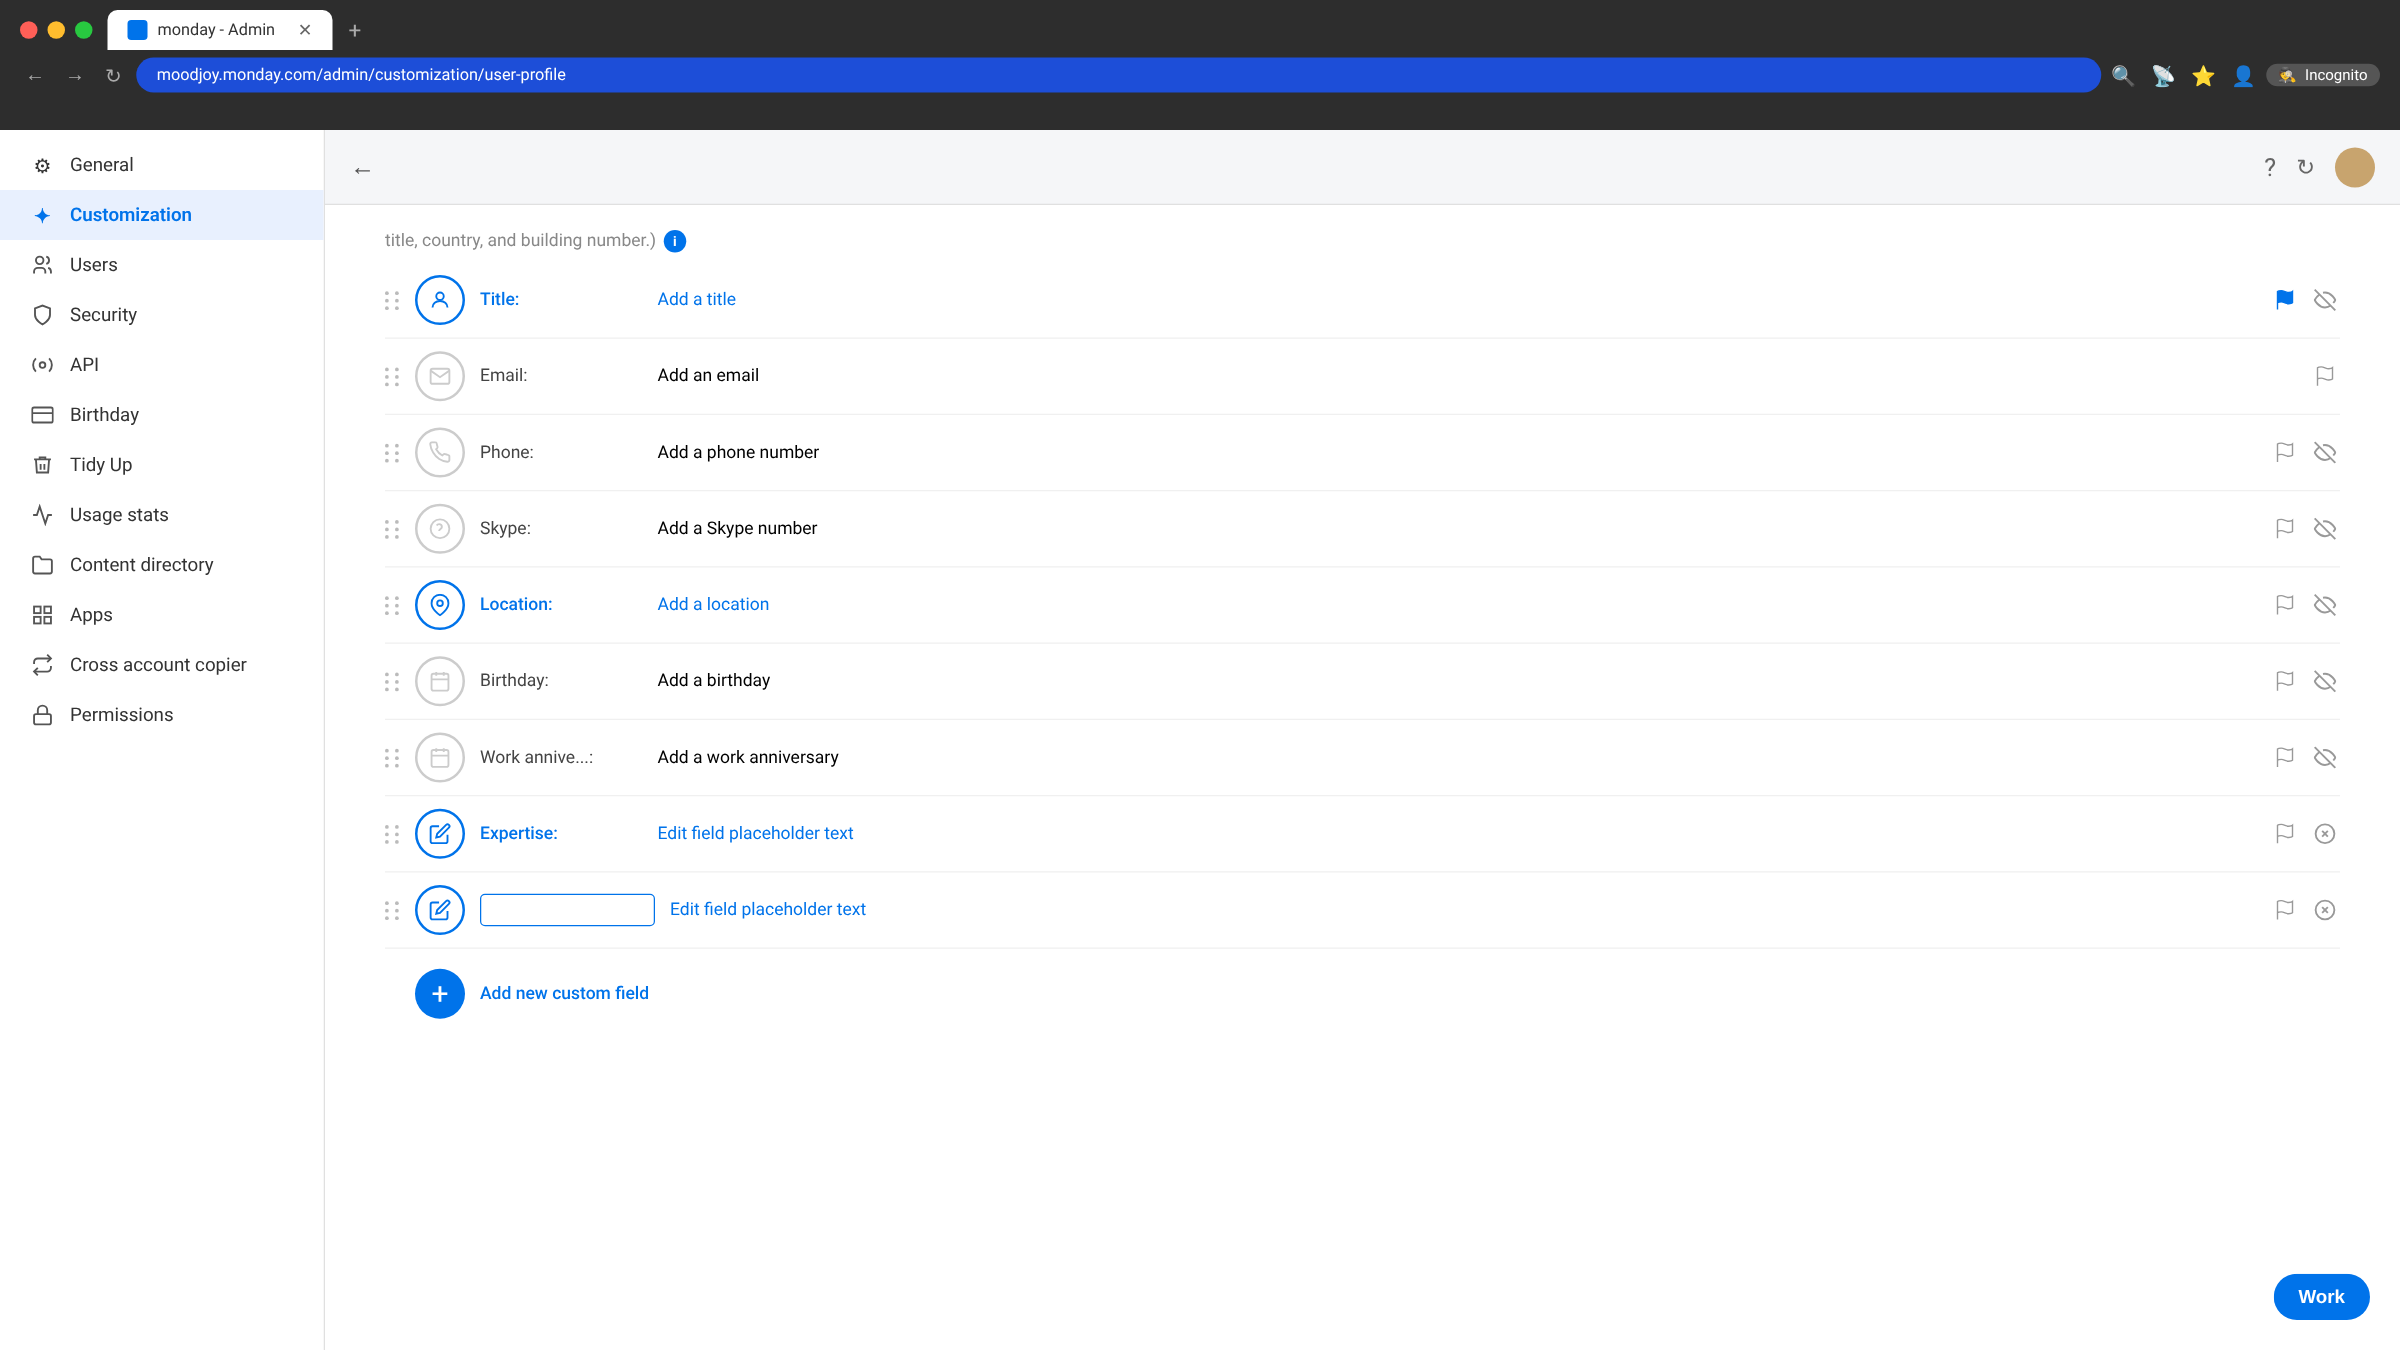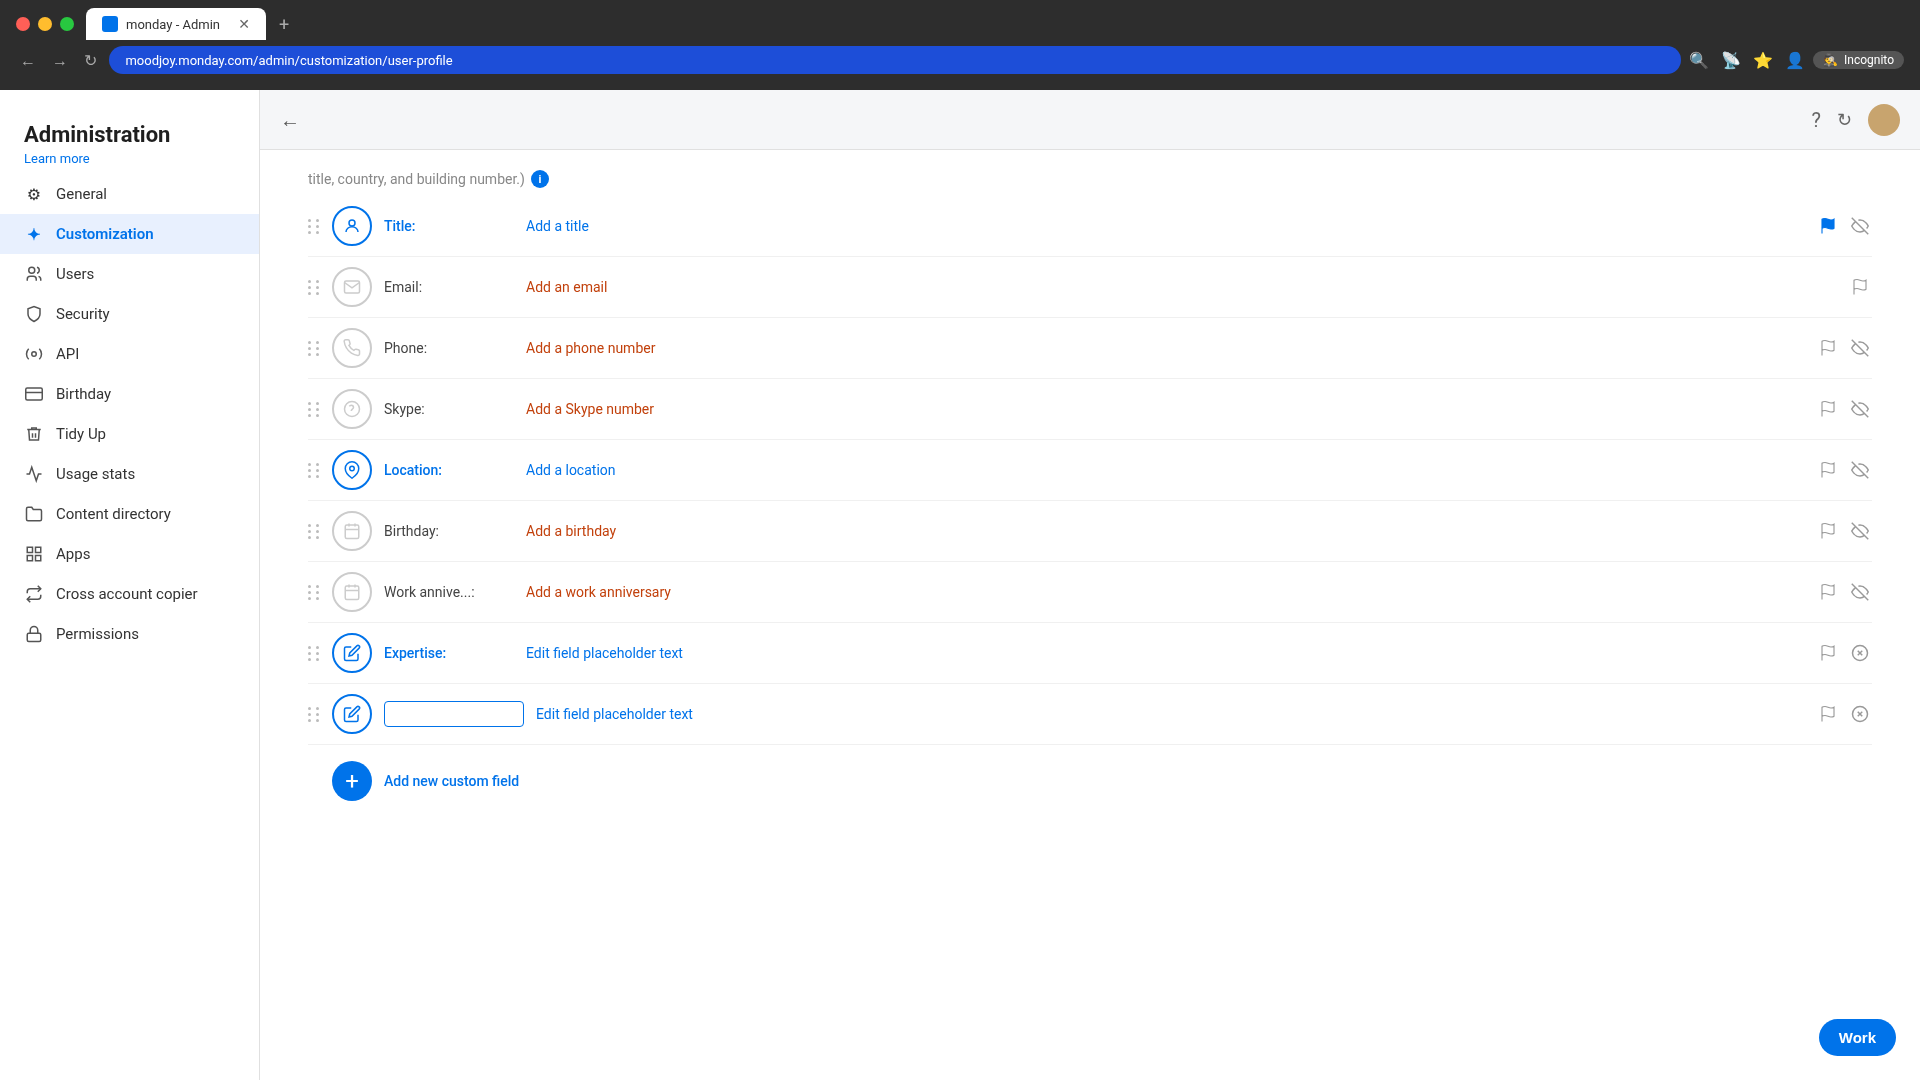--- a/index.html
+++ b/index.html
@@ -1,21 +1,21 @@
 <!DOCTYPE html>
 <html><head>
   <meta charset="utf-8">
   <style>
     * { box-sizing: border-box; margin: 0; padding: 0; }
     body { font-family: -apple-system, BlinkMacSystemFont, 'Segoe UI', Roboto, sans-serif; background: #f5f6f8; overflow: hidden; }
 
     
     .browser-chrome {
       background: #2d2d2d;
-      height: 90px;
+      height: 104px;
     }
     .browser-tab-bar {
       display: flex;
       align-items: center;
       padding: 8px 8px 0;
       gap: 4px;
       height: 40px;
     }
     .nav-circle {
       width: 14px; height: 14px; border-radius: 50%;
@@ -98,21 +98,21 @@
       justify-content: center; flex-shrink: 0; color: #0073ea; font-size: 16px;
     }
     .field-icon-wrap.inactive { border-color: #ccc; color: #ccc; }
 
     .field-label {
       width: 130px; font-size: 14px; color: #444; flex-shrink: 0;
     }
     .field-label.active { color: #0073ea; font-weight: 500; }
 
     .field-placeholder {
-      flex: 1; font-size: 14px; color: #c2410c;
+      flex: 1; font-size: 14px; color: #000000;
     }
     .field-placeholder.active { color: #0073ea; cursor: pointer; }
     .field-placeholder.link { color: #0073ea; cursor: pointer; }
 
     .field-input {
       flex: 1; border: 1px solid #0073ea; border-radius: 4px;
       padding: 4px 8px; font-size: 14px; outline: none;
       color: #333;
     }
 
@@ -189,24 +189,20 @@
       <span>🕵</span>
       <span>Incognito</span>
     </div>
   </div>
 </div>
 
 <div class="app-wrapper">
 
   <div class="sidebar-wrapper">
     <div class="sidebar-scroll">
-      <div style="padding: 24px 24px 8px;">
-        <div class="sidebar-title">Administration</div>
-        <div class="sidebar-learn">Learn more</div>
-      </div>
 
       <div class="sidebar-item">
         <span class="item-icon">⚙</span>
         <span>General</span>
       </div>
       <div class="sidebar-item active">
         <span class="item-icon">✦</span>
         <span>Customization</span>
       </div>
       <div class="sidebar-item">

